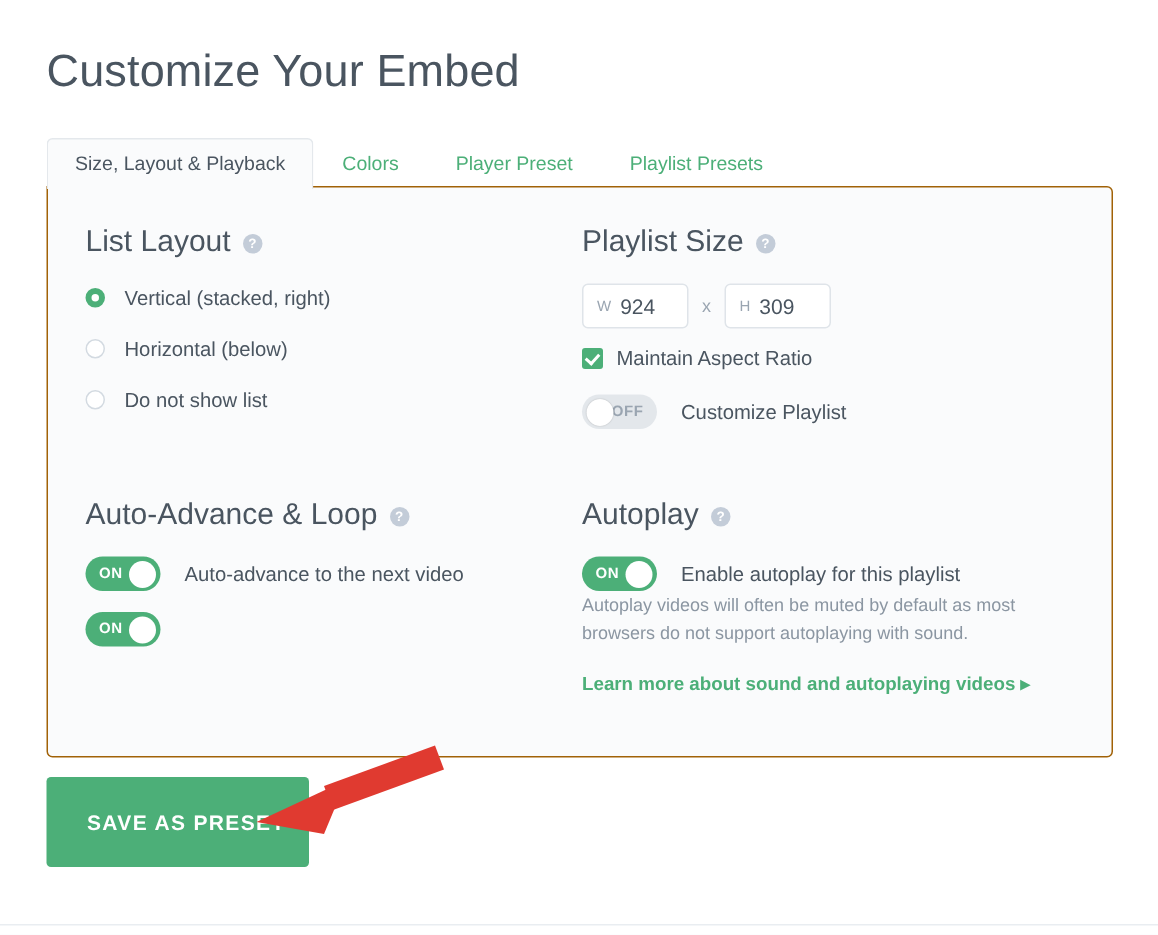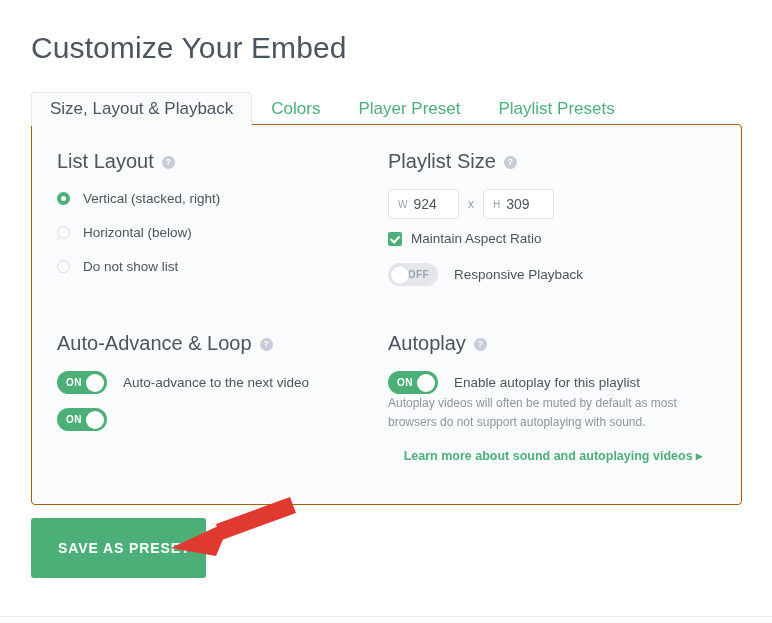--- a/index.html
+++ b/index.html
@@ -39,21 +39,21 @@
   
   .tabs {
     position: absolute;
     left: 31px;
     top: 92px;
     display: flex;
     align-items: flex-end;
     height: 33px;
   }
   .tab {
-    font-size: 17px;
+    font-size: 13px;
     color: #4caf78;
     padding: 8px 18px 9px 18px;
     line-height: 16px;
     white-space: nowrap;
     border: 1px solid transparent;
     border-bottom: none;
     border-radius: 4px 4px 0 0;
     cursor: pointer;
     position: relative;
     top: 1px;
@@ -280,21 +280,20 @@
   }
   .learn-link {
     display: block;
     margin-top: 16px;
     font-size: 12.5px;
     font-weight: 700;
     color: #4caf78;
     text-decoration: none;
     white-space: nowrap;
     cursor: pointer;
-    text-align: center;
   }
 
   
   .save-btn {
     position: absolute;
     left: 31px;
     top: 518px;
     width: 175px;
     height: 60px;
     background: #4caf78;
@@ -415,21 +414,21 @@
         <div class="check-row">
           <span class="checkbox"></span>
           <span class="check-label">Maintain Aspect Ratio</span>
         </div>
 
         <div class="toggle-row" style="margin-top:17px;">
           <span class="toggle off">
             <span class="txt">OFF</span>
             <span class="knob"></span>
           </span>
-          <span class="toggle-label">Responsive Playback</span>
+          <span class="toggle-label">Customize Playlist</span>
         </div>
       </div>
 
       <div style="position:absolute; left:0; top:207px; width:330px;">
         <div class="section-title">
           <span class="label">Autoplay</span>
           <span class="help-icon">?</span>
         </div>
 
         <div class="toggle-row" style="margin-top:16px;">

